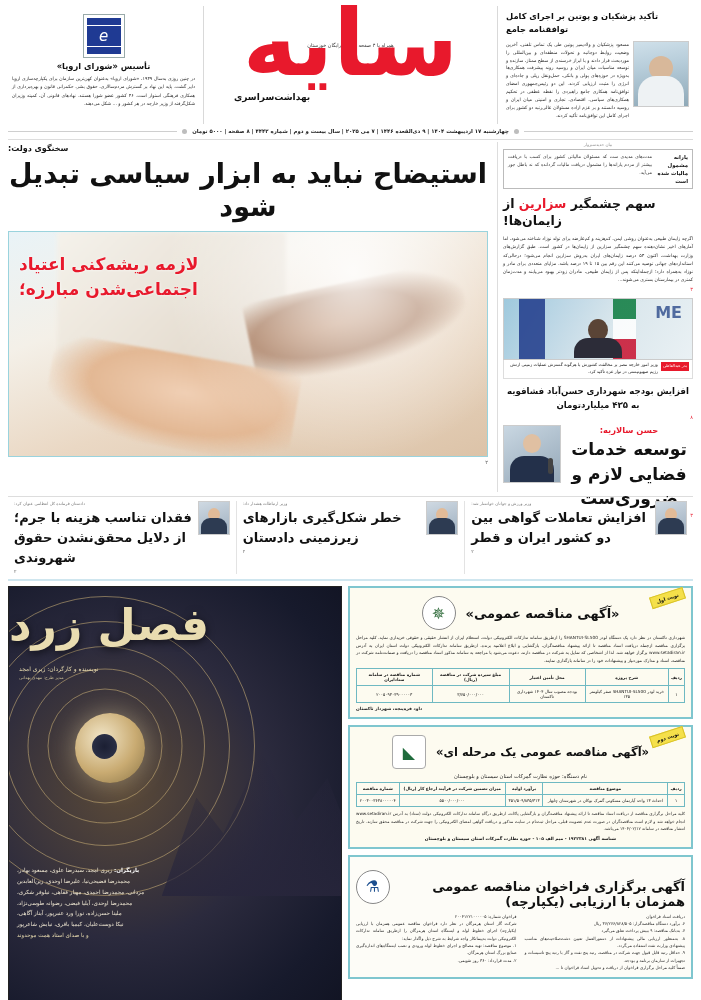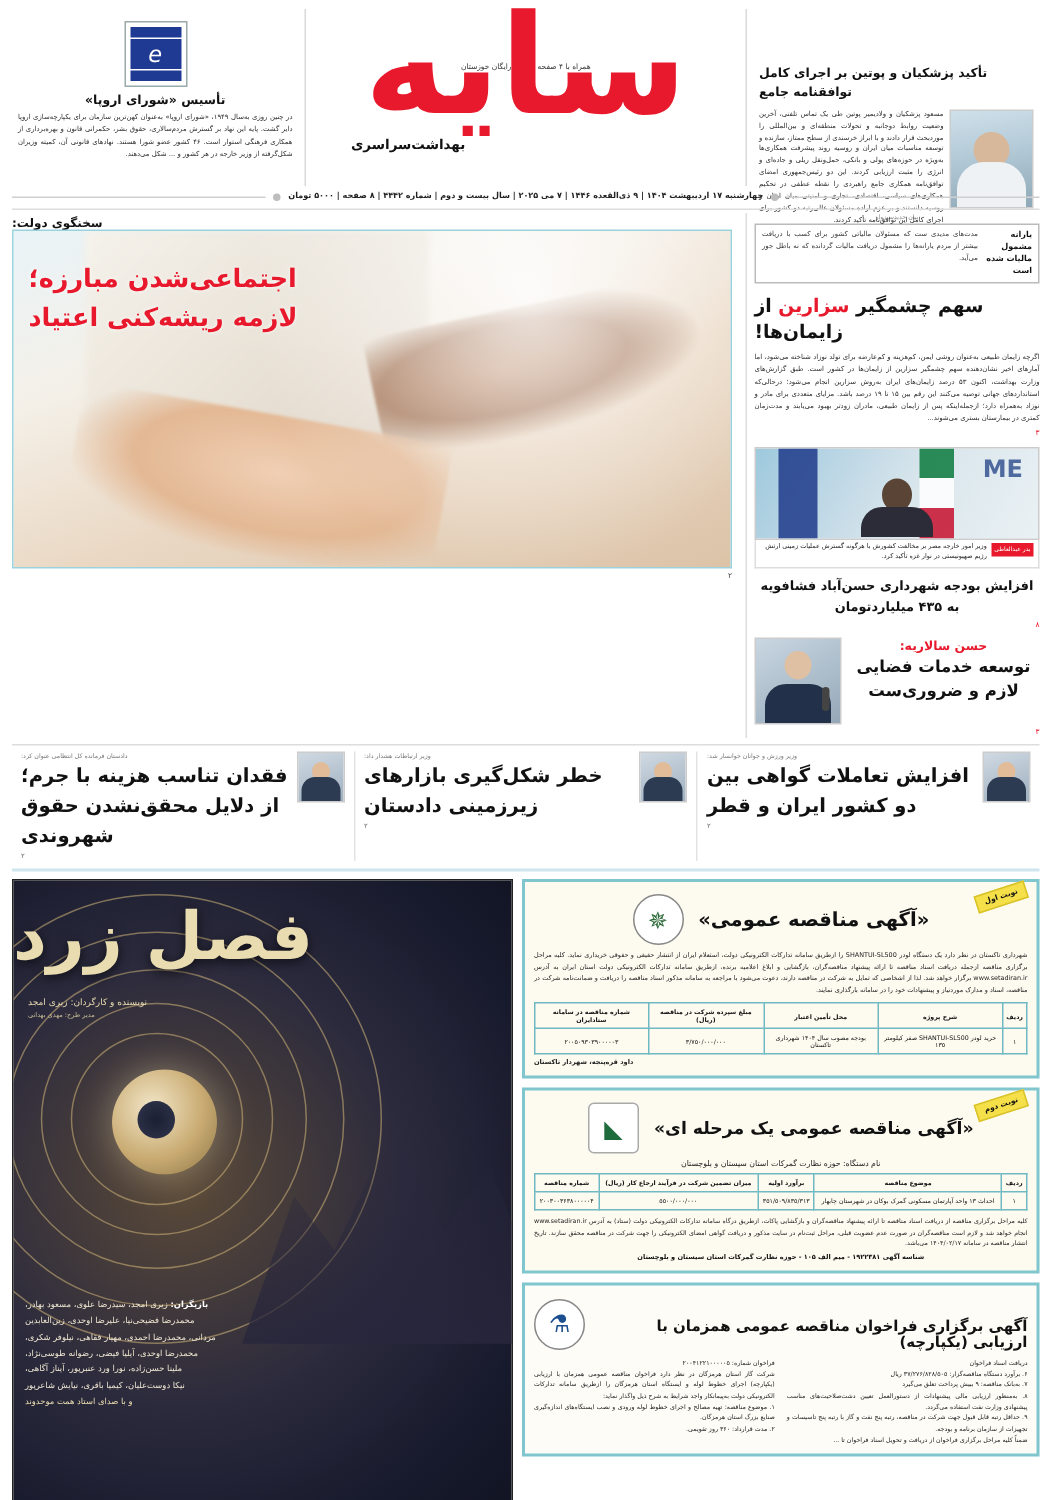--- a/index.html
+++ b/index.html
@@ -14,21 +14,21 @@
   .page { position: relative; width: 701px; height: 1000px; background: #fff; }
 
   
   .masthead { position: relative; height: 142px; padding: 6px 8px 0; }
   .masthead-inner { display: flex; flex-direction: row; height: 118px; gap: 4px; }
 
   
   .mh-right { width: 196px; border-left: 1px solid #d9d9d9; padding: 4px 4px 0 8px; }
   .mh-right .hl {
     font-size: 8.3px; font-weight: bold; line-height: 1.55; text-align: left;
-    color: #111; letter-spacing: -0.1px; margin-top: 32px;
+    color: #111; letter-spacing: -0.1px;
   }
   .mh-right .body-wrap { display: flex; gap: 4px; margin-top: 5px; }
   .mh-right .thumb {
     width: 56px; height: 66px; flex: 0 0 56px; border: 1px solid #ccc;
     background: linear-gradient(170deg,#cfe0ea 0%,#b7cdda 38%,#8fa9b8 100%);
     position: relative; overflow: hidden;
   }
   .mh-right .thumb::before {
     content:""; position:absolute; left:50%; top:14px; transform:translateX(-50%);
     width:24px; height:24px; border-radius:50%; background:#d8b89a;
@@ -114,21 +114,21 @@
   .side-photo .person .torso { width:48px;height:20px;border-radius:14px 14px 0 0;background:#2c2c38;margin-top:-3px;}
   .photo-cap {
     background: rgba(255,255,255,.94); font-size: 4.3px; line-height:1.6; color:#222;
     padding: 2px 3px; border:1px solid #ddd; border-top:none; display:flex; gap:3px;
   }
   .photo-cap .redtag { color:#fff; background:#e8192c; font-size:4px; padding:1px 2px; flex:0 0 auto; height:fit-content;}
   .side-hl2 { font-size: 8.6px; font-weight: bold; text-align:center; line-height:1.6; margin:6px 0 2px; color:#111;}
   .side-blk { display:flex; gap:4px; margin-top: 5px; align-items:flex-start;}
   .side-blk .txtcol { flex:1; text-align:center; }
   .side-blk .k { font-size:8.3px; font-weight:bold; color:#e8192c; }
-  .side-blk .h { font-size:11px; font-weight:bold; color:#111; line-height:1.42; margin-top:2px;}
+  .side-blk .h { font-size:17px; font-weight:bold; color:#111; line-height:1.42; margin-top:2px;}
   .side-blk .ph { width:58px; height:58px; flex:0 0 58px; border:1px solid #ccc; position:relative; overflow:hidden;
     background:linear-gradient(150deg,#c9d7e2,#95a8b8); }
   .side-blk .ph .hd { position:absolute; top:8px; left:50%; transform:translateX(-50%); width:18px;height:19px;border-radius:50%;background:#e0c0a2;}
   .side-blk .ph .bd { position:absolute; bottom:0; left:50%; transform:translateX(-50%); width:44px;height:26px;border-radius:14px 14px 0 0;background:#23304a;}
   .side-blk .ph .mic { position:absolute; bottom:8px; right:7px; width:5px;height:16px;border-radius:3px;background:#444;}
 
   
   .lead { flex: 1; padding-right: 4px; }
   .lead-kicker { font-size: 8px; color:#111; text-align:left; margin-top: 2px; font-weight:bold;}
   .lead-hl {
@@ -191,21 +191,21 @@
   .ad { border: 2px solid #7fc6cf; background: #fdfbf0; position: relative; padding: 5px 6px 6px; }
   .ad.plain { background:#fdfcf7; }
   .ad-badge {
     position: absolute; top: 4px; right: 6px; background: #f5e04a; color: #111;
     font-size: 5px; font-weight: bold; padding: 2px 5px; transform: rotate(-18deg);
     border: 1px solid #d8c22b;
   }
   .ad-head { display: flex; align-items: center; justify-content: center; gap: 10px; margin: 3px 0 4px; }
   .ad-title { font-size: 13px; font-weight: bold; color: #111; }
   .ad-title.sm { font-size: 11.5px; }
-  .ad-title.xs { font-size: 10px; margin-top: 14px; }
+  .ad-title.xs { font-size: 13px; margin-top: 14px; }
   .ad-logo {
     width: 34px; height: 34px; flex: 0 0 34px; border-radius: 50%;
     border: 1px solid #888; display:flex; align-items:center; justify-content:center;
     background: #fff; color:#2f6b3a; font-size:16px;
   }
   .ad-logo.sq { border-radius: 4px; border-color:#aaa; color:#1f6b3c; }
   .ad-logo.blu { color:#1c4f8f; }
   .ad-sub { font-size: 5.2px; text-align:center; color:#222; margin-bottom: 3px; }
   .ad-para { font-size: 4.3px; line-height: 1.75; text-align: justify; color: #222; margin-bottom: 4px; }
   table.ad-table { width: 100%; border-collapse: collapse; margin: 3px 0; }
@@ -358,28 +358,29 @@
           <div class="hd"></div>
             <div class="bd"></div>
             <div class="mic"></div>
         </div>
       </div>
       <div class="pgnum">۳</div>
     </div>
 
     <div class="lead">
       <div class="lead-kicker">سخنگوی دولت:</div>
+      <div class="lead-hl">استیضاح نباید به ابزار سیاسی تبدیل شود</div>
       <div class="lead-photo">
         <div class="shirt"></div>
         <div class="hand-a"></div>
         <div class="hand-b"></div>
         <div class="glow"></div>
         <div class="lead-overlay">
+          <div>لازمه ریشه‌کنی اعتیاد</div>
           <div>اجتماعی‌شدن مبارزه؛</div>
-          <div>لازمه ریشه‌کنی اعتیاد</div>
         </div>
       </div>
       <div class="lead-pg">۲</div>
     </div>
 
   </div>
 
   <div class="stripwrap">
     <div class="strip">
 

